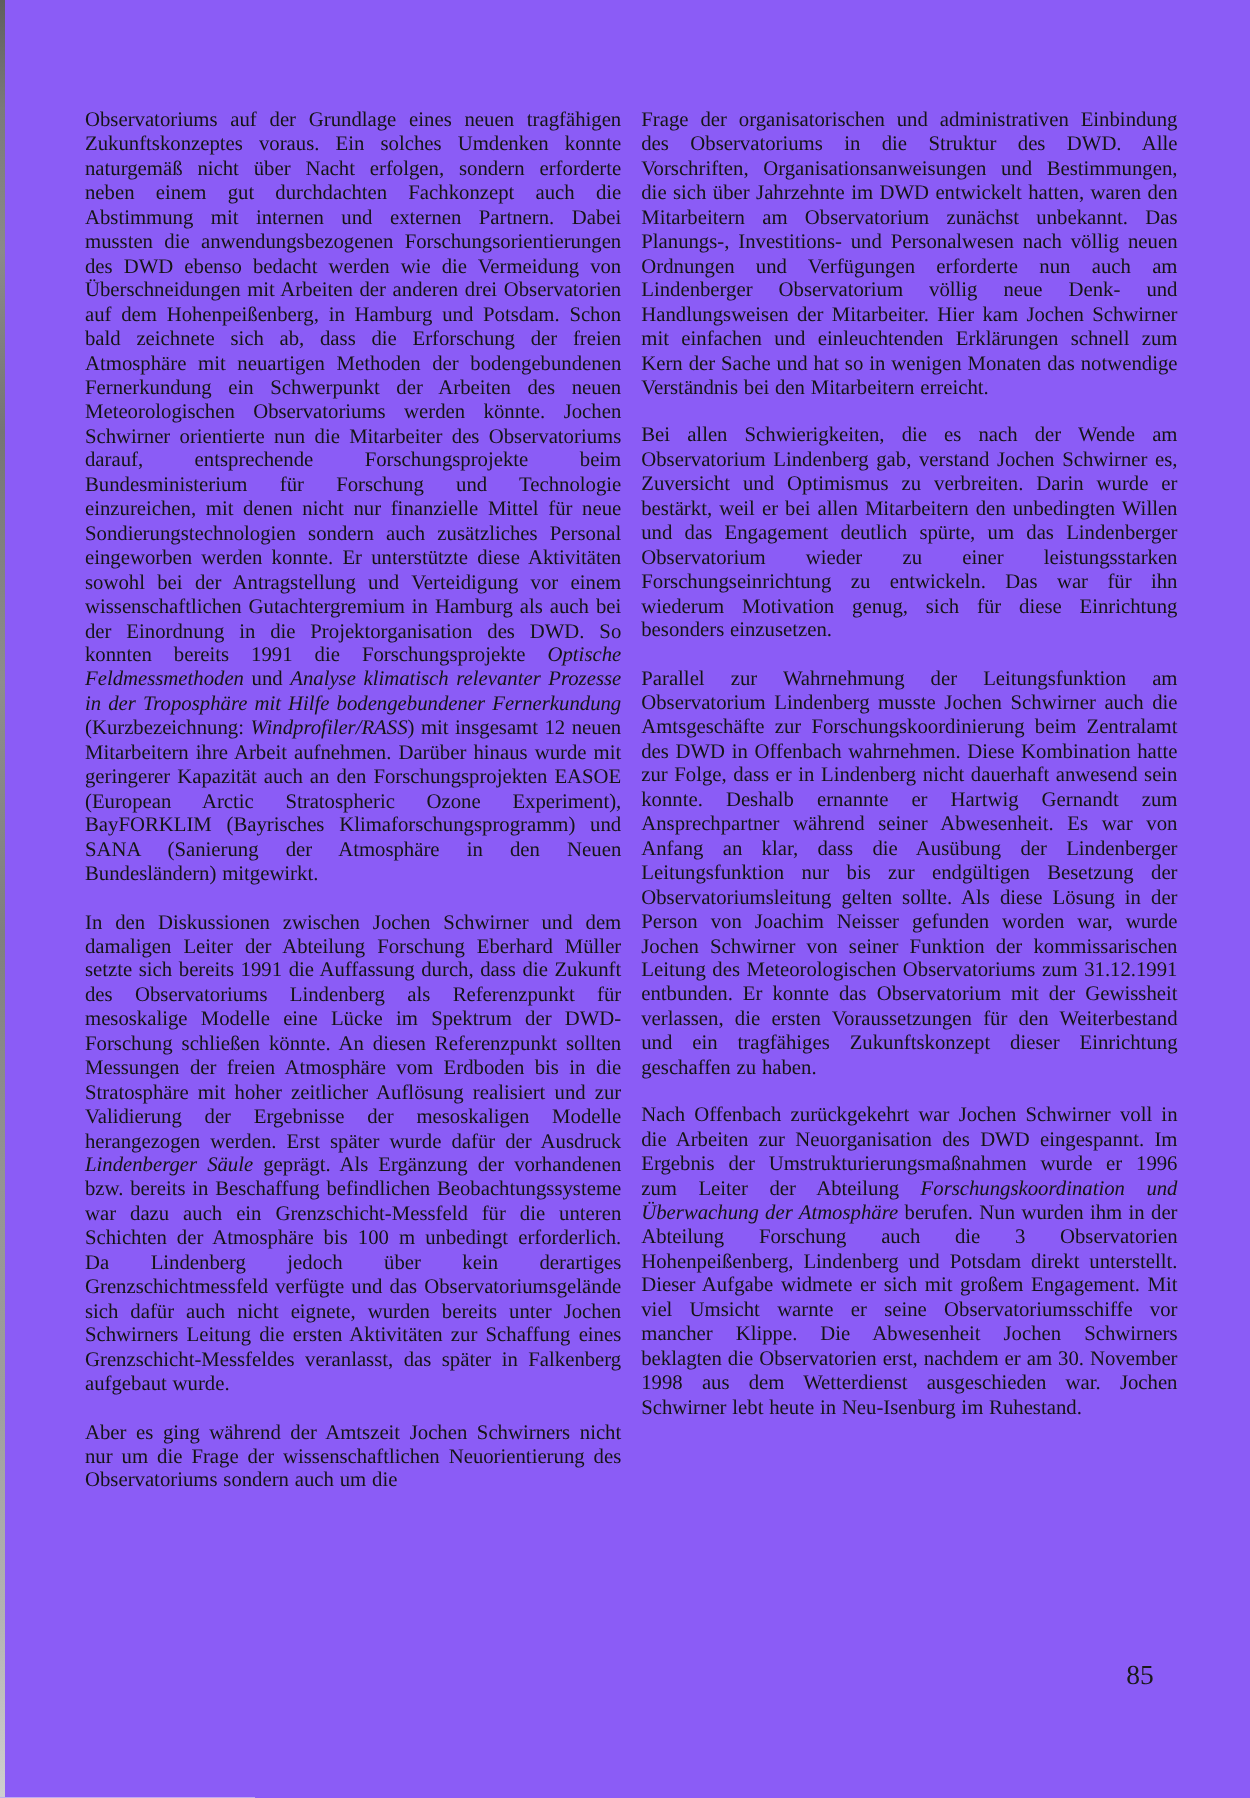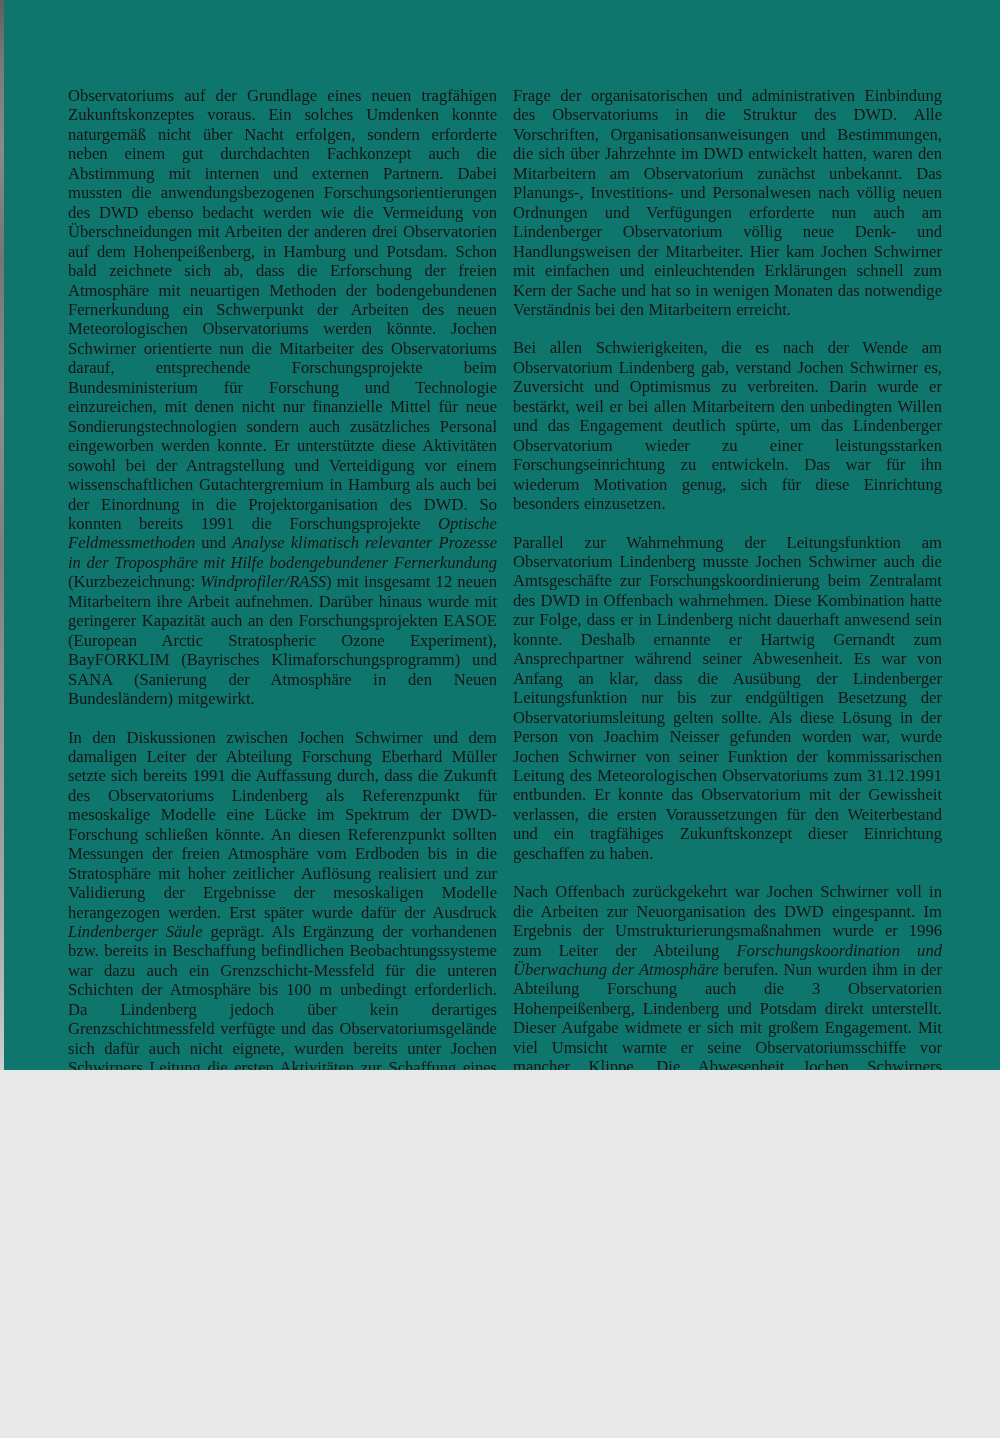--- a/index.html
+++ b/index.html
@@ -1,22 +1,22 @@
 <!DOCTYPE html>
 <html lang="de"><head>
 <meta charset="utf-8">
 <title>Scanned document page</title>
 <style>
   html, body { margin: 0; padding: 0; background: #e8e8e8; }
   .scan-page {
     position: relative;
     width: 1000px;
-    height: 1070px;
+    height: 1438px;
     margin: 0 auto;
-    background: #0f766e;
+    background: #8b5cf6;
     font-family: "Liberation Serif", serif;
     color: #151515;
     overflow: hidden;
     box-sizing: border-box;
   }
   .edge-strip {
     position: absolute;
     left: 0; top: 0;
     width: 4px; height: 100%;
     background: linear-gradient(to bottom,
@@ -54,20 +54,21 @@
 </head>
 <body>
 
 <div class="scan-page">
   <div class="edge-strip"></div>
 
   <div class="columns">
     <div class="column">
         <p class="paragraph"><span>Observatoriums auf der Grundlage eines neuen tragfähigen Zukunftskonzeptes voraus. Ein solches Umdenken konnte naturgemäß nicht über Nacht erfolgen, sondern erforderte neben einem gut durchdachten Fachkonzept auch die Abstimmung mit internen und externen Partnern. Dabei mussten die anwendungsbezogenen Forschungsorientierungen des DWD ebenso bedacht werden wie die Vermeidung von Überschneidungen mit Arbeiten der anderen drei Observatorien auf dem Hohenpeißenberg, in Hamburg und Potsdam. Schon bald zeichnete sich ab, dass die Erforschung der freien Atmosphäre mit neuartigen Methoden der bodengebundenen Fernerkundung ein Schwerpunkt der Arbeiten des neuen Meteorologischen Observatoriums werden könnte. Jochen Schwirner orientierte nun die Mitarbeiter des Observatoriums darauf, entsprechende Forschungsprojekte beim Bundesministerium für Forschung und Technologie einzureichen, mit denen nicht nur finanzielle Mittel für neue Sondierungstechnologien sondern auch zusätzliches Personal eingeworben werden konnte. Er unterstützte diese Aktivitäten sowohl bei der Antragstellung und Verteidigung vor einem wissenschaftlichen Gutachtergremium in Hamburg als auch bei der Einordnung in die Projektorganisation des DWD. So konnten bereits 1991 die Forschungsprojekte </span><em>Optische Feldmessmethoden</em><span> und </span><em>Analyse klimatisch relevanter Prozesse in der Troposphäre mit Hilfe bodengebundener Fernerkundung</em><span> (Kurzbezeichnung: </span><em>Windprofiler/RASS</em><span>) mit insgesamt 12 neuen Mitarbeitern ihre Arbeit aufnehmen. Darüber hinaus wurde mit geringerer Kapazität auch an den Forschungsprojekten EASOE (European Arctic Stratospheric Ozone Experiment), BayFORKLIM (Bayrisches Klimaforschungsprogramm) und SANA (Sanierung der Atmosphäre in den Neuen Bundesländern) mitgewirkt.</span></p>
         <p class="paragraph"><span>In den Diskussionen zwischen Jochen Schwirner und dem damaligen Leiter der Abteilung Forschung Eberhard Müller setzte sich bereits 1991 die Auffassung durch, dass die Zukunft des Observatoriums Lindenberg als Referenzpunkt für mesoskalige Modelle eine Lücke im Spektrum der DWD-Forschung schließen könnte. An diesen Referenzpunkt sollten Messungen der freien Atmosphäre vom Erdboden bis in die Stratosphäre mit hoher zeitlicher Auflösung realisiert und zur Validierung der Ergebnisse der mesoskaligen Modelle herangezogen werden. Erst später wurde dafür der Ausdruck </span><em>Lindenberger Säule</em><span> geprägt. Als Ergänzung der vorhandenen bzw. bereits in Beschaffung befindlichen Beobachtungssysteme war dazu auch ein Grenzschicht-Messfeld für die unteren Schichten der Atmosphäre bis 100 m unbedingt erforderlich. Da Lindenberg jedoch über kein derartiges Grenzschichtmessfeld verfügte und das Observatoriumsgelände sich dafür auch nicht eignete, wurden bereits unter Jochen Schwirners Leitung die ersten Aktivitäten zur Schaffung eines Grenzschicht-Messfeldes veranlasst, das später in Falkenberg aufgebaut wurde.</span></p>
+        <p class="paragraph"><span>Aber es ging während der Amtszeit Jochen Schwirners nicht nur um die Frage der wissenschaftlichen Neuorientierung des Observatoriums sondern auch um die</span></p>
       </div>
     <div class="column">
         <p class="paragraph"><span>Frage der organisatorischen und administrativen Einbindung des Observatoriums in die Struktur des DWD. Alle Vorschriften, Organisationsanweisungen und Bestimmungen, die sich über Jahrzehnte im DWD entwickelt hatten, waren den Mitarbeitern am Observatorium zunächst unbekannt. Das Planungs-, Investitions- und Personalwesen nach völlig neuen Ordnungen und Verfügungen erforderte nun auch am Lindenberger Observatorium völlig neue Denk- und Handlungsweisen der Mitarbeiter. Hier kam Jochen Schwirner mit einfachen und einleuchtenden Erklärungen schnell zum Kern der Sache und hat so in wenigen Monaten das notwendige Verständnis bei den Mitarbeitern erreicht.</span></p>
         <p class="paragraph"><span>Bei allen Schwierigkeiten, die es nach der Wende am Observatorium Lindenberg gab, verstand Jochen Schwirner es, Zuversicht und Optimismus zu verbreiten. Darin wurde er bestärkt, weil er bei allen Mitarbeitern den unbedingten Willen und das Engagement deutlich spürte, um das Lindenberger Observatorium wieder zu einer leistungsstarken Forschungseinrichtung zu entwickeln. Das war für ihn wiederum Motivation genug, sich für diese Einrichtung besonders einzusetzen.</span></p>
         <p class="paragraph"><span>Parallel zur Wahrnehmung der Leitungsfunktion am Observatorium Lindenberg musste Jochen Schwirner auch die Amtsgeschäfte zur Forschungskoordinierung beim Zentralamt des DWD in Offenbach wahrnehmen. Diese Kombination hatte zur Folge, dass er in Lindenberg nicht dauerhaft anwesend sein konnte. Deshalb ernannte er Hartwig Gernandt zum Ansprechpartner während seiner Abwesenheit. Es war von Anfang an klar, dass die Ausübung der Lindenberger Leitungsfunktion nur bis zur endgültigen Besetzung der Observatoriumsleitung gelten sollte. Als diese Lösung in der Person von Joachim Neisser gefunden worden war, wurde Jochen Schwirner von seiner Funktion der kommissarischen Leitung des Meteorologischen Observatoriums zum 31.12.1991 entbunden. Er konnte das Observatorium mit der Gewissheit verlassen, die ersten Voraussetzungen für den Weiterbestand und ein tragfähiges Zukunftskonzept dieser Einrichtung geschaffen zu haben.</span></p>
         <p class="paragraph"><span>Nach Offenbach zurückgekehrt war Jochen Schwirner voll in die Arbeiten zur Neuorganisation des DWD eingespannt. Im Ergebnis der Umstrukturierungsmaßnahmen wurde er 1996 zum Leiter der Abteilung </span><em>Forschungskoordination und Überwachung der Atmosphäre</em><span> berufen. Nun wurden ihm in der Abteilung Forschung auch die 3 Observatorien Hohenpeißenberg, Lindenberg und Potsdam direkt unterstellt. Dieser Aufgabe widmete er sich mit großem Engagement. Mit viel Umsicht warnte er seine Observatoriumsschiffe vor mancher Klippe. Die Abwesenheit Jochen Schwirners beklagten die Observatorien erst, nachdem er am 30. November 1998 aus dem Wetterdienst ausgeschieden war. Jochen Schwirner lebt heute in Neu-Isenburg im Ruhestand.</span></p>
       </div>
   </div>
 
   <div class="page-number">85</div>

